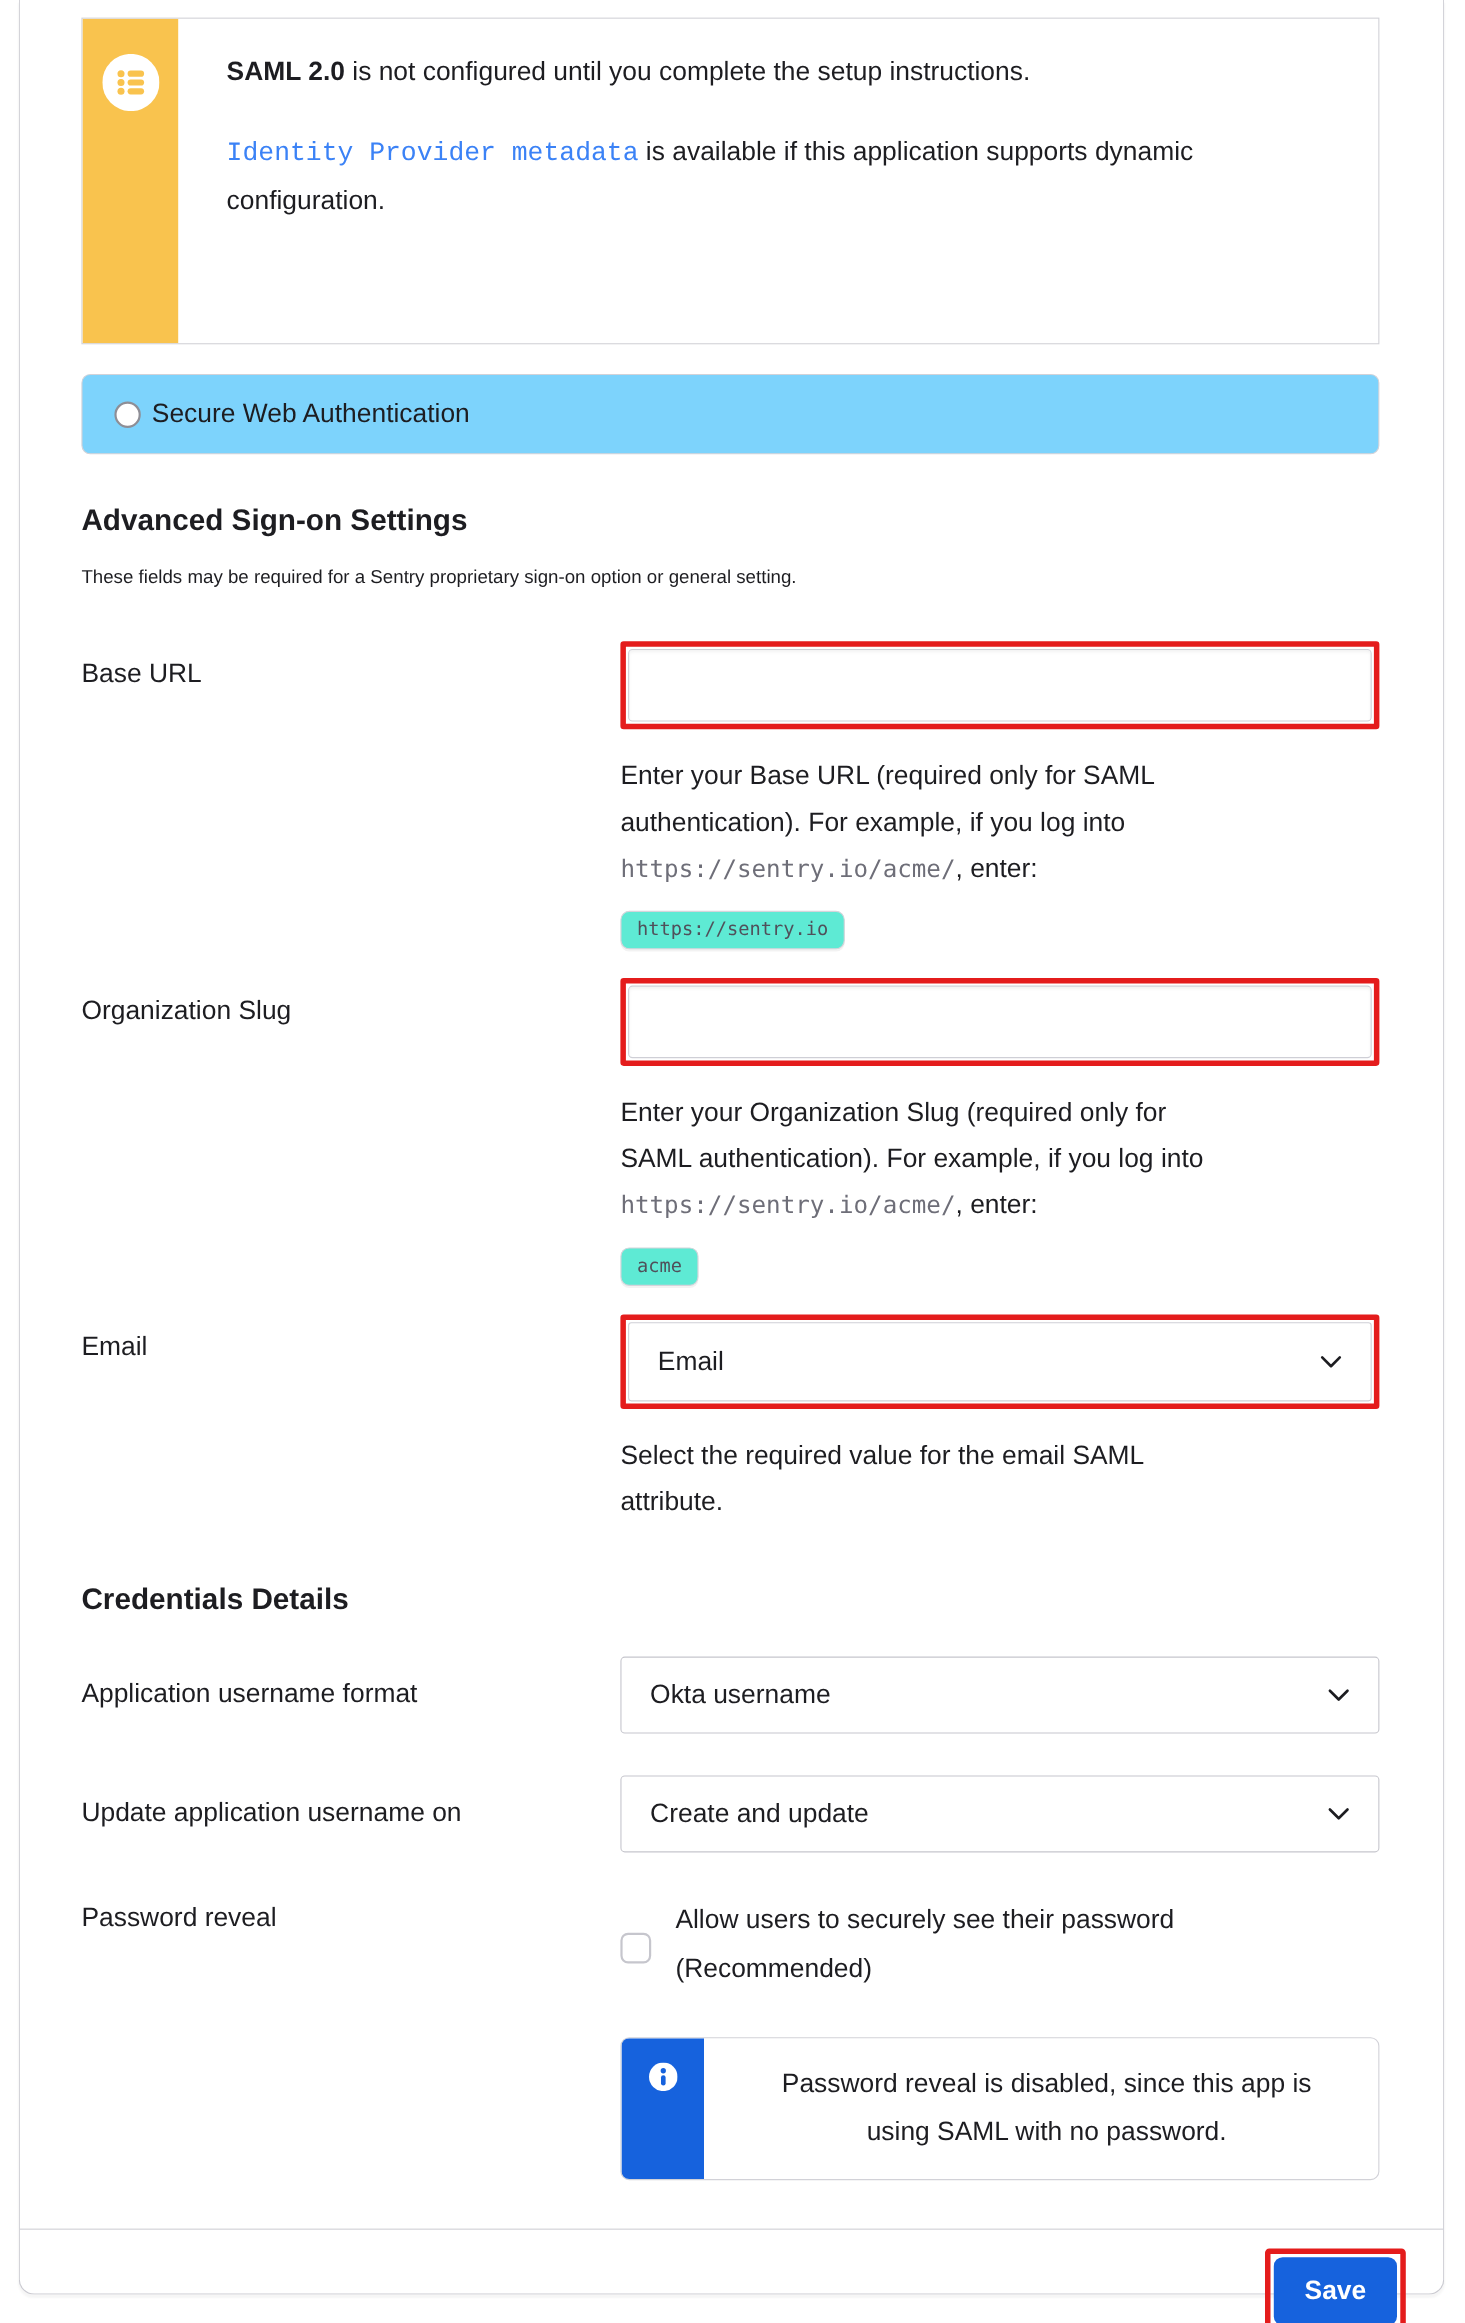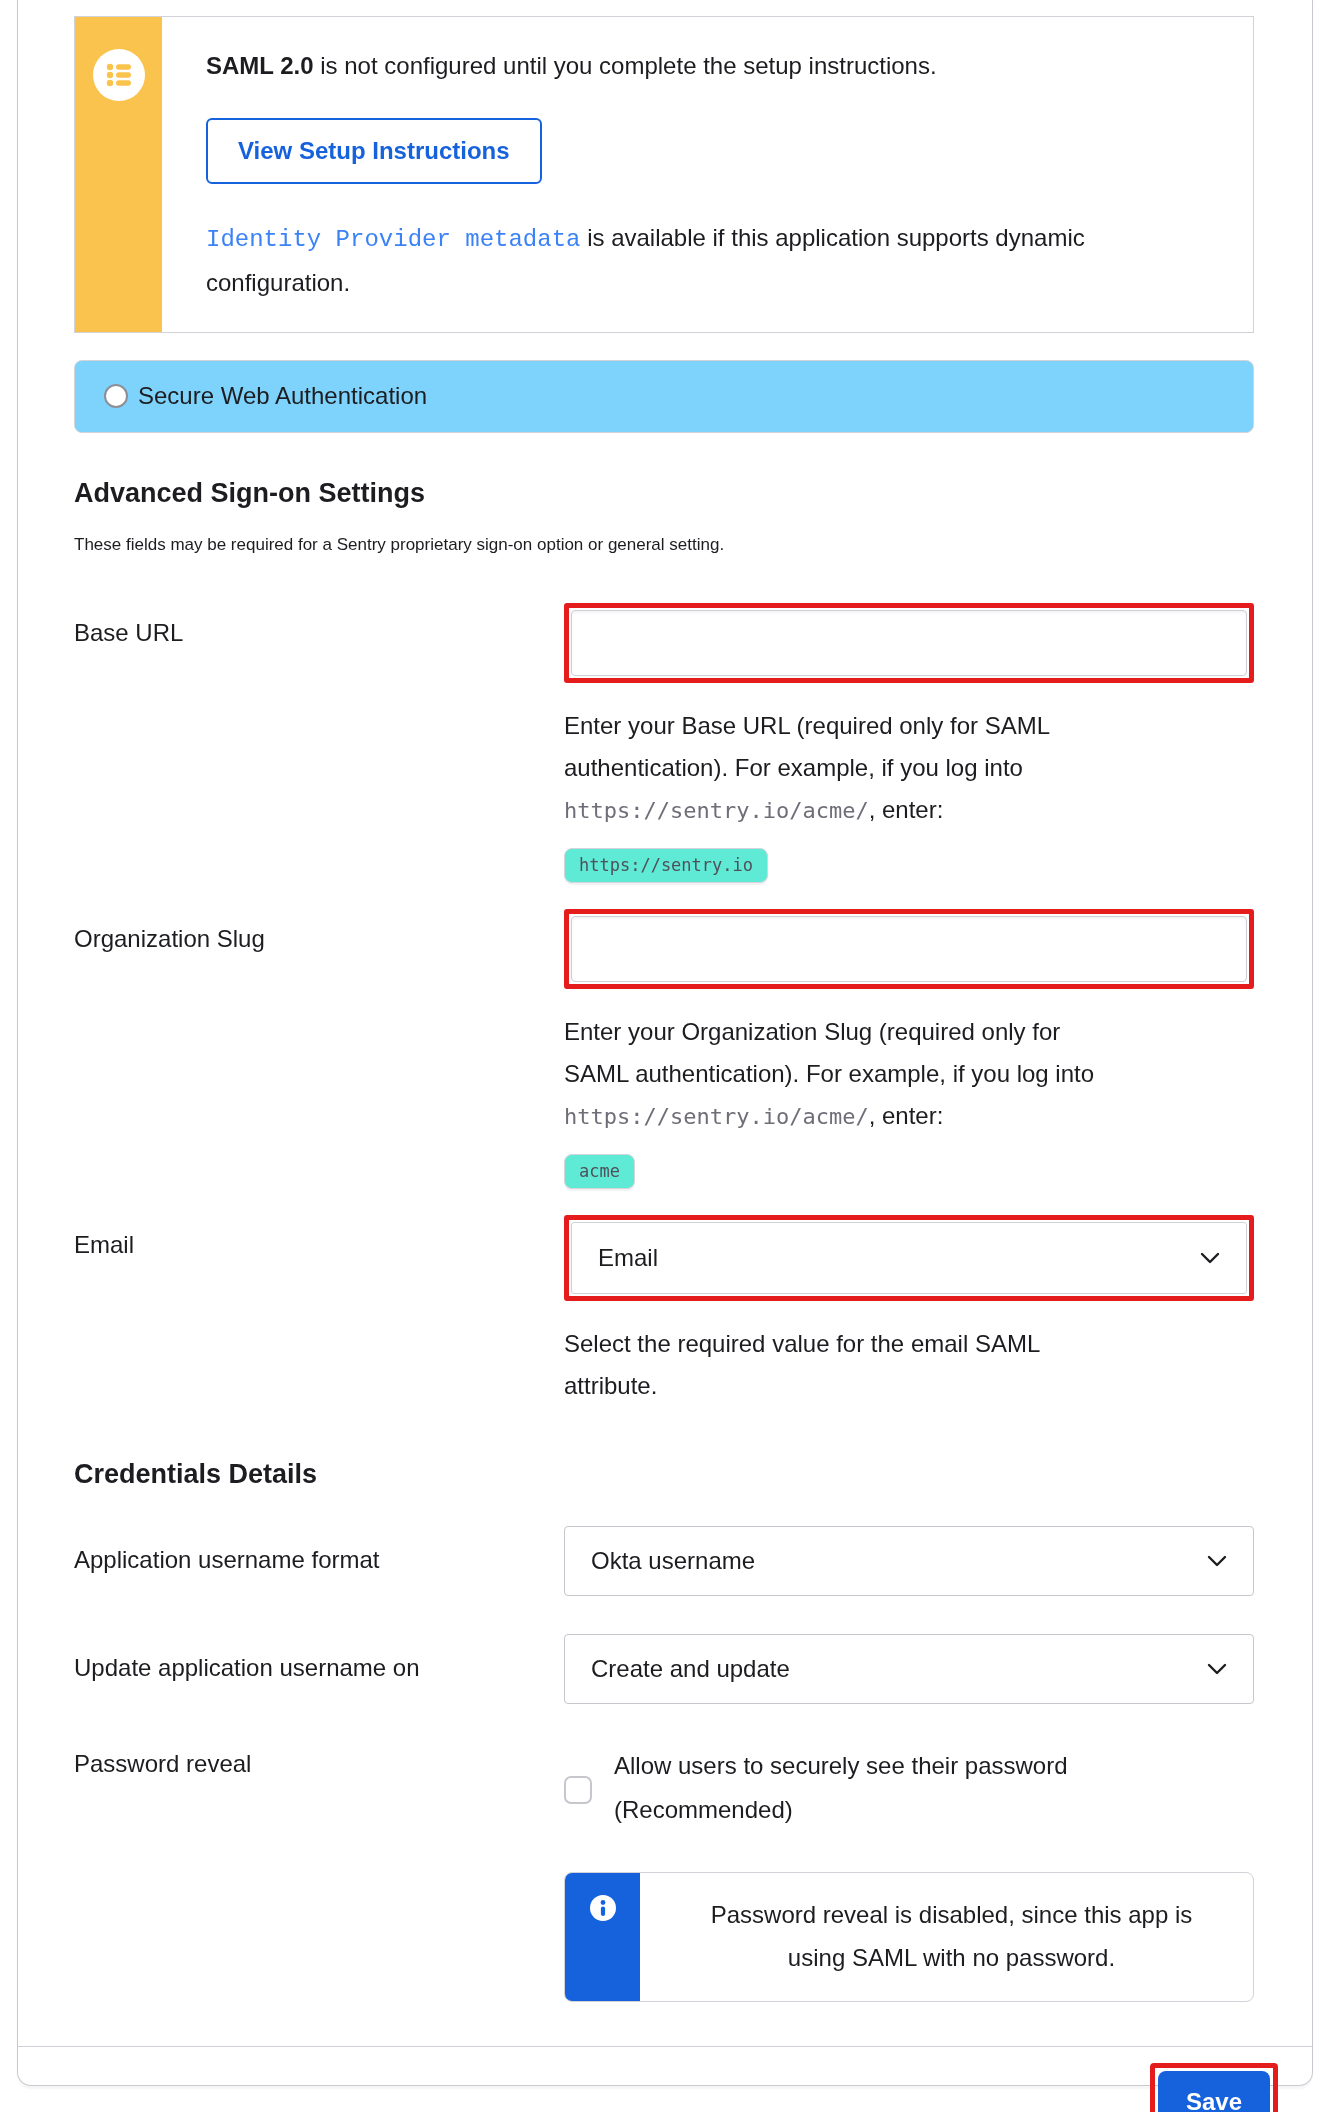--- a/index.html
+++ b/index.html
@@ -123,21 +123,20 @@
           <circle cx="17" cy="18" r="3.2" fill="#f9c34e"></circle>
           <rect x="23" y="15.2" width="15" height="5.6" rx="2.8" fill="#f9c34e"></rect>
           <circle cx="17" cy="26" r="3.2" fill="#f9c34e"></circle>
           <rect x="23" y="23.2" width="15" height="5.6" rx="2.8" fill="#f9c34e"></rect>
           <circle cx="17" cy="34" r="3.2" fill="#f9c34e"></circle>
           <rect x="23" y="31.2" width="15" height="5.6" rx="2.8" fill="#f9c34e"></rect>
         </svg>
       </div>
       <div class="warn-body">
         <div class="warn-title"><b>SAML 2.0</b><span> is not configured until you complete the setup instructions.</span></div>
-        <button class="setup-btn">View Setup Instructions</button>
         <div class="warn-para"><a>Identity Provider metadata</a><span> is available if this application supports dynamic configuration.</span></div>
       </div>
     </div>
 
     <div class="swa-card">
       <span class="radio"></span>
       <span class="swa-label">Secure Web Authentication</span>
     </div>
 
     <h2 class="section">Advanced Sign-on Settings</h2>

